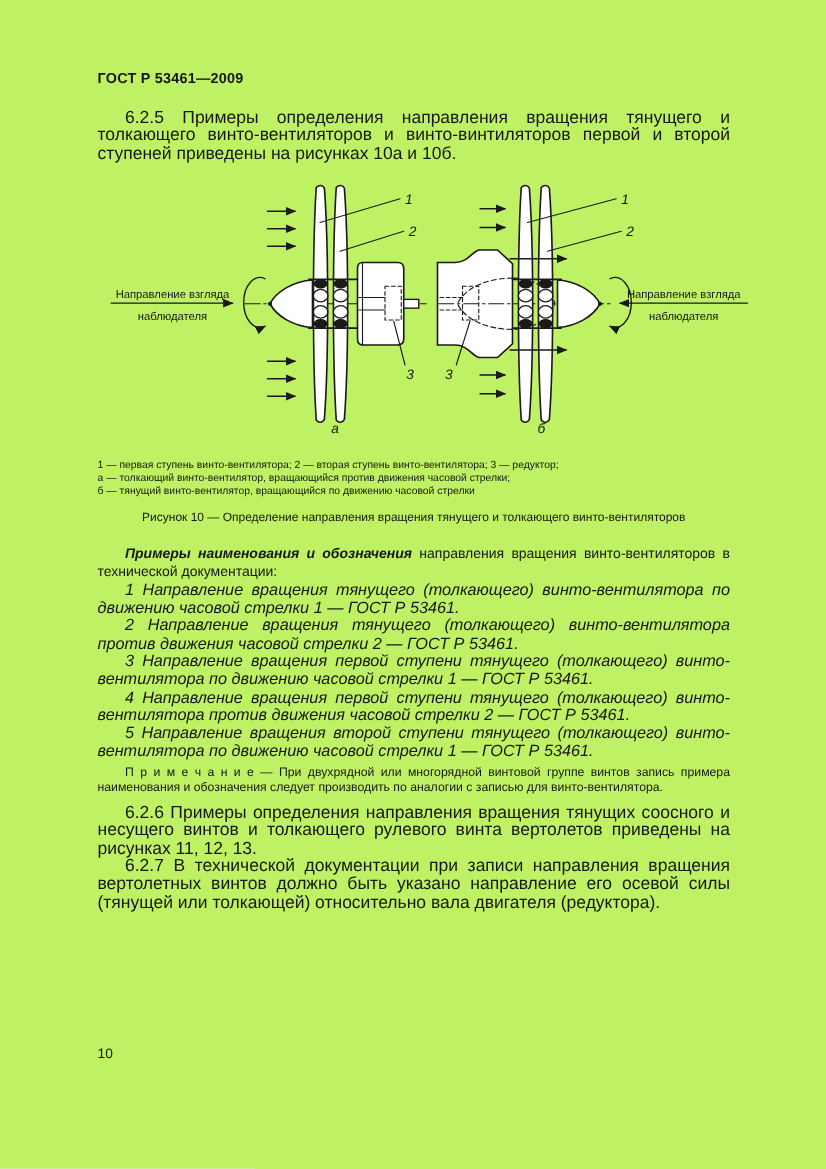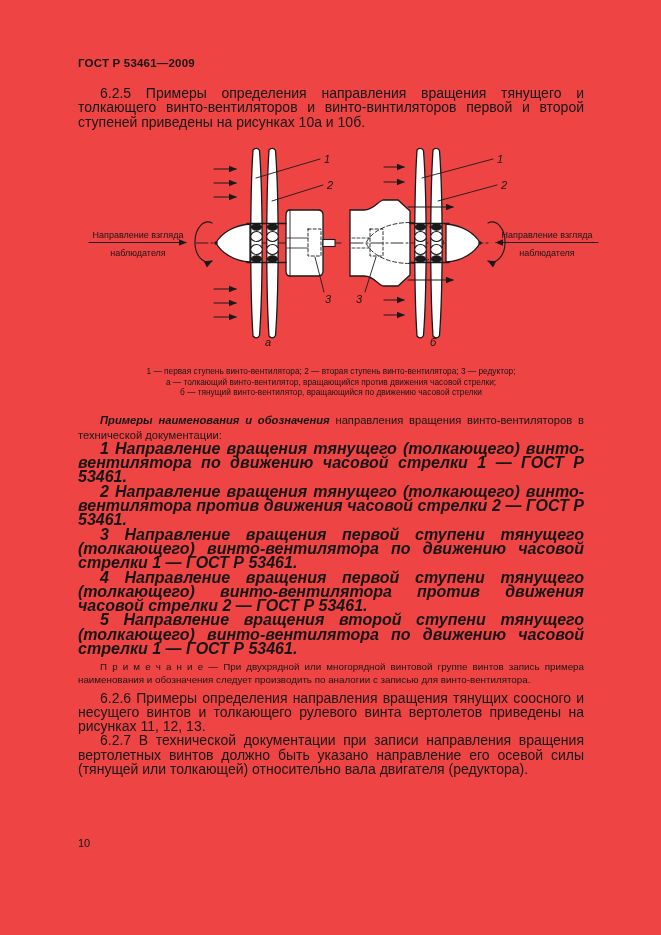--- a/index.html
+++ b/index.html
@@ -1,30 +1,30 @@
 <!DOCTYPE html>
 <html><head>
 <meta charset="utf-8">
 <style>
   html,body{margin:0;padding:0;background:#e8e8e8;}
-  .page{position:relative;width:661px;height:935px;background:#ef4444;overflow:hidden;
+  .page{position:relative;width:661px;height:935px;background:#bef264;overflow:hidden;
         font-family:"Liberation Sans","DejaVu Sans",sans-serif;color:#161616;}
   .doc-header{position:absolute;top:57px;left:78px;font-size:11.5px;font-weight:bold;letter-spacing:.2px;}
   .flow{position:absolute;top:86px;left:78px;width:506px;}
   p{margin:0;}
   .body-p{font-size:14px;line-height:14.3px;text-align:justify;text-indent:22px;}
   .figure-wrap{margin-top:16px;}
   .figure-svg{display:block;margin-left:6px;}
   svg text{font-family:"Liberation Sans","DejaVu Sans",sans-serif;fill:#161616;}
-  .fig-notes{margin-top:9px;text-align:center;font-size:8.3px;line-height:10.8px;}
+  .fig-notes{margin-top:9px;font-size:8.3px;line-height:10.8px;}
   .fig-caption{margin-top:11px;text-align:center;font-size:9.6px;line-height:12px;}
   .examples-intro{margin-top:15px;font-size:11.2px;line-height:14.3px;text-align:justify;text-indent:22px;}
   .bi{font-weight:bold;font-style:italic;}
-  .example-item{font-size:16px;line-height:14.3px;text-align:justify;text-indent:22px;
-                font-weight:bold;font-style:italic;}
+  .example-item{font-size:13px;line-height:14.3px;text-align:justify;text-indent:22px;
+                font-weight:normal;font-style:italic;}
   .note-p{margin-top:5px;font-size:9.8px;line-height:12.6px;text-align:justify;text-indent:22px;}
   .page-number{position:absolute;top:837px;left:78px;font-size:11px;}
 </style>
 </head>
 <body>
 
 <div class="page">
 
   <div class="doc-header">ГОСТ Р 53461—2009</div>
 
@@ -148,20 +148,21 @@
           <text x="346" y="201" font-size="11" font-style="italic" stroke="none">б</text>
         </g>
       </svg>
 
       <div class="fig-notes">
         <p>1 — первая ступень винто-вентилятора; 2 — вторая ступень винто-вентилятора; 3 — редуктор;</p>
         <p>а — толкающий винто-вентилятор, вращающийся против движения часовой стрелки;</p>
         <p>б — тянущий винто-вентилятор, вращающийся по движению часовой стрелки</p>
       </div>
 
+      <p class="fig-caption">Рисунок 10 — Определение направления вращения тянущего и толкающего винто-вентиляторов</p>
     </div>
 
     <p class="examples-intro"><span class="bi">Примеры наименования и обозначения</span><span> направления вращения винто-вентиляторов в технической документации:</span></p>
 
     <p class="example-item">1 Направление вращения тянущего (толкающего) винто-вентилятора по движению часовой стрелки 1 — ГОСТ Р 53461.</p>
     <p class="example-item">2 Направление вращения тянущего (толкающего) винто-вентилятора против движения часовой стрелки 2 — ГОСТ Р 53461.</p>
     <p class="example-item">3 Направление вращения первой ступени тянущего (толкающего) винто-вентилятора по движению часовой стрелки 1 — ГОСТ Р 53461.</p>
     <p class="example-item">4 Направление вращения первой ступени тянущего (толкающего) винто-вентилятора против движения часовой стрелки 2 — ГОСТ Р 53461.</p>
     <p class="example-item">5 Направление вращения второй ступени тянущего (толкающего) винто-вентилятора по движению часовой стрелки 1 — ГОСТ Р 53461.</p>
 

